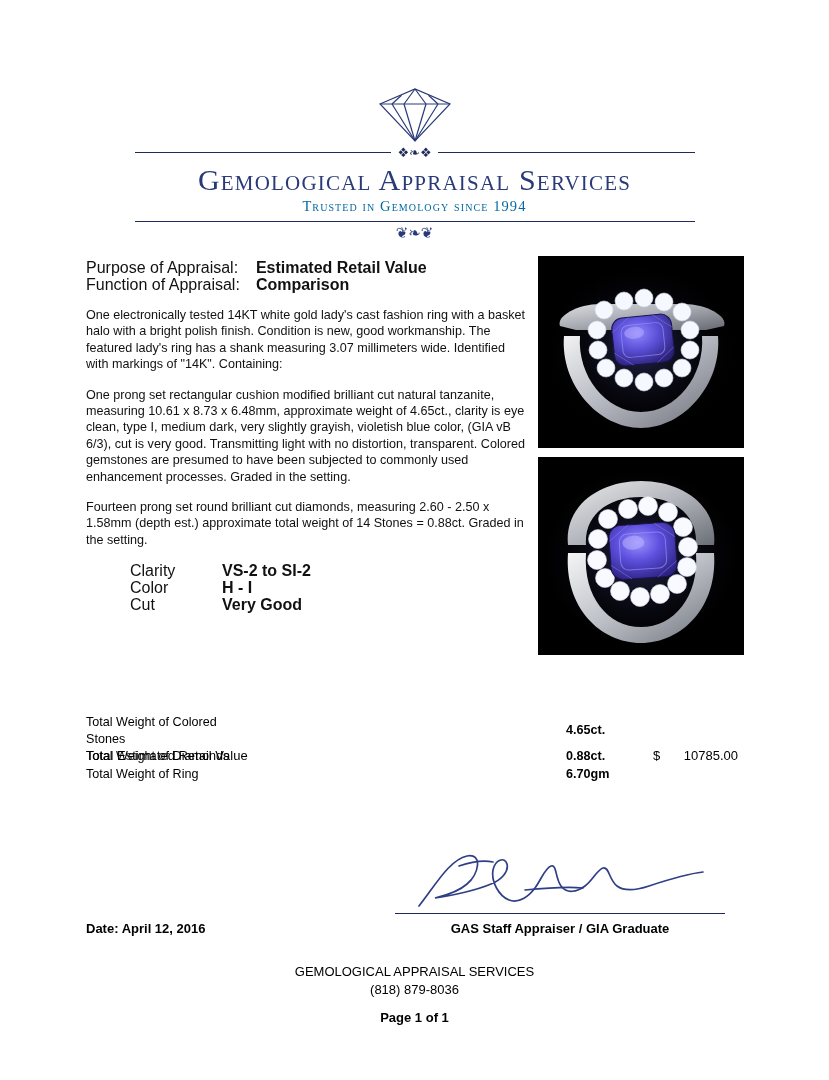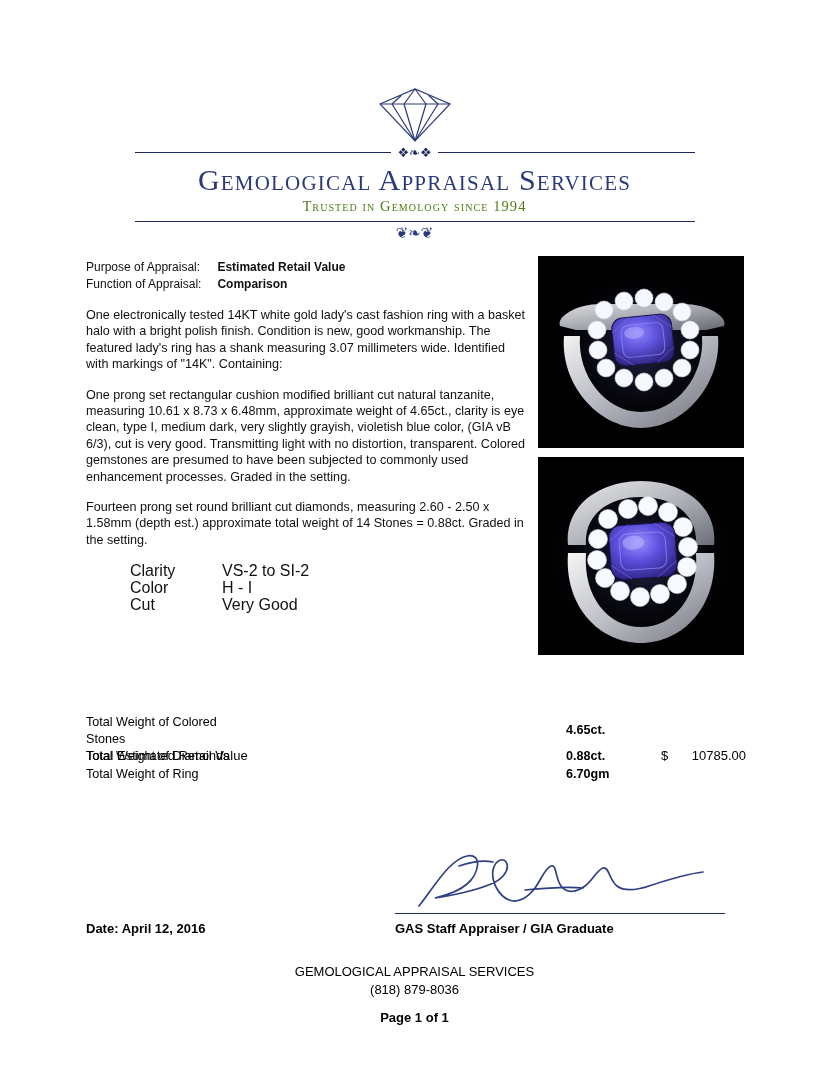--- a/index.html
+++ b/index.html
@@ -58,21 +58,21 @@
     letter-spacing: 1.2px;
     color: #2a3a78;
     font-variant: small-caps;
     margin: 4px 0 0 0;
     white-space: nowrap;
   }
   .tagline {
     font-family: "Liberation Serif", serif;
     font-size: 14.5px;
     letter-spacing: 1.1px;
-    color: #4d7c0f;
+    color: #0369a1;
     font-variant: small-caps;
     margin-top: 1px;
   }
   .bottom-rule {
     width: 560px;
     height: 1px;
     background: #1f2a5a;
     margin: 6px auto 0 auto;
   }
   .flourish {
@@ -92,21 +92,21 @@
     font-size: 12.6px;
     line-height: 16.4px;
     color: #111;
   }
   .purpose-table {
     border-collapse: collapse;
     margin-bottom: 14px;
   }
   .purpose-table td {
     padding: 0 0 1px 0;
-    font-size: 12px;
+    font-size: 16px;
     line-height: 15.5px;
     vertical-align: top;
     margin-top: 31px;
   }
   .purpose-table td.lbl {
     padding-right: 16px;
     white-space: nowrap;
   }
   .purpose-table td.val {
     font-weight: bold;
@@ -122,21 +122,21 @@
   .specs td {
     font-size: 16px;
     line-height: 17px;
     padding: 0;
     vertical-align: top;
   }
   .specs td.k {
     width: 92px;
   }
   .specs td.v {
-    font-weight: normal;
+    font-weight: bold;
   }
 
   
   .photo {
     position: absolute;
     background: #000;
     overflow: hidden;
   }
   .photo-1 { left: 538px; top: 256px; width: 206px; height: 192px; }
   .photo-2 { left: 538px; top: 457px; width: 206px; height: 198px; }
@@ -171,21 +171,21 @@
   .grand {
     position: absolute;
     left: 86px;
     top: 748px;
     width: 660px;
     font-weight: normal;
     font-size: 13px;
   }
   .grand .right {
     position: absolute;
-    right: 0;
+    right: 8px;
     top: 0;
     white-space: nowrap;
     margin-left: 32px;
   }
   .grand .dollar {
     margin-right: 20px;
   }
 
   
   .sig-block {
@@ -213,21 +213,21 @@
     left: 86px;
     top: 921px;
     font-weight: bold;
     font-size: 13px;
   }
   .sig-caption {
     position: absolute;
     left: 395px;
     top: 921px;
     width: 330px;
-    text-align: left;
+    text-align: center;
     font-weight: bold;
     font-size: 13px;
   }
 
   
   .footer {
     position: absolute;
     left: 0;
     top: 963px;
     width: 829px;

